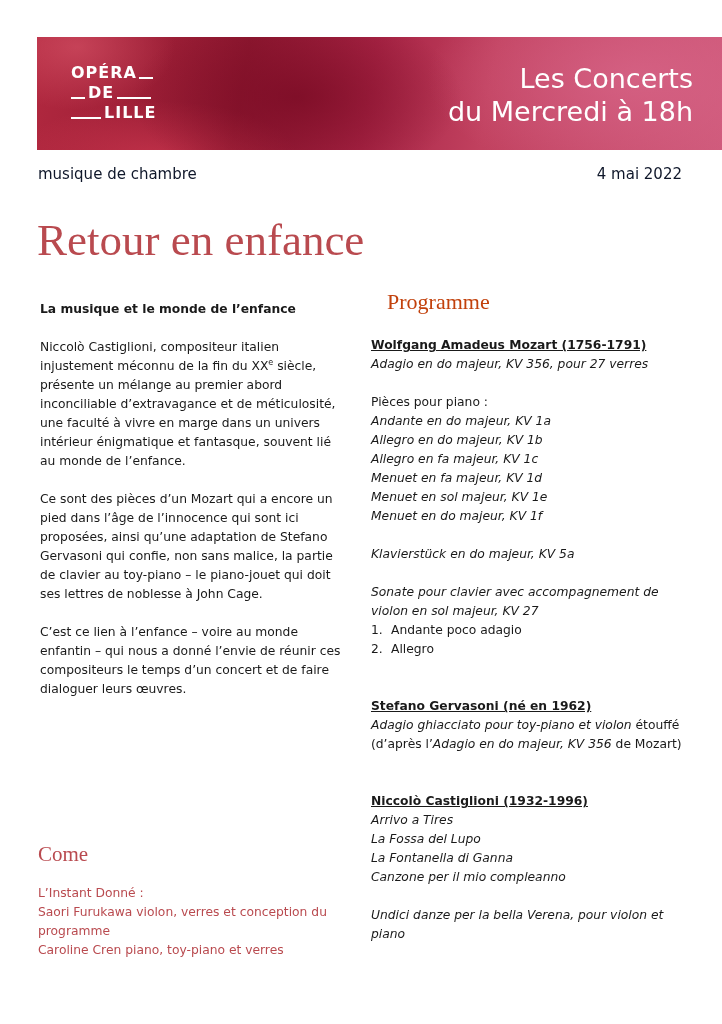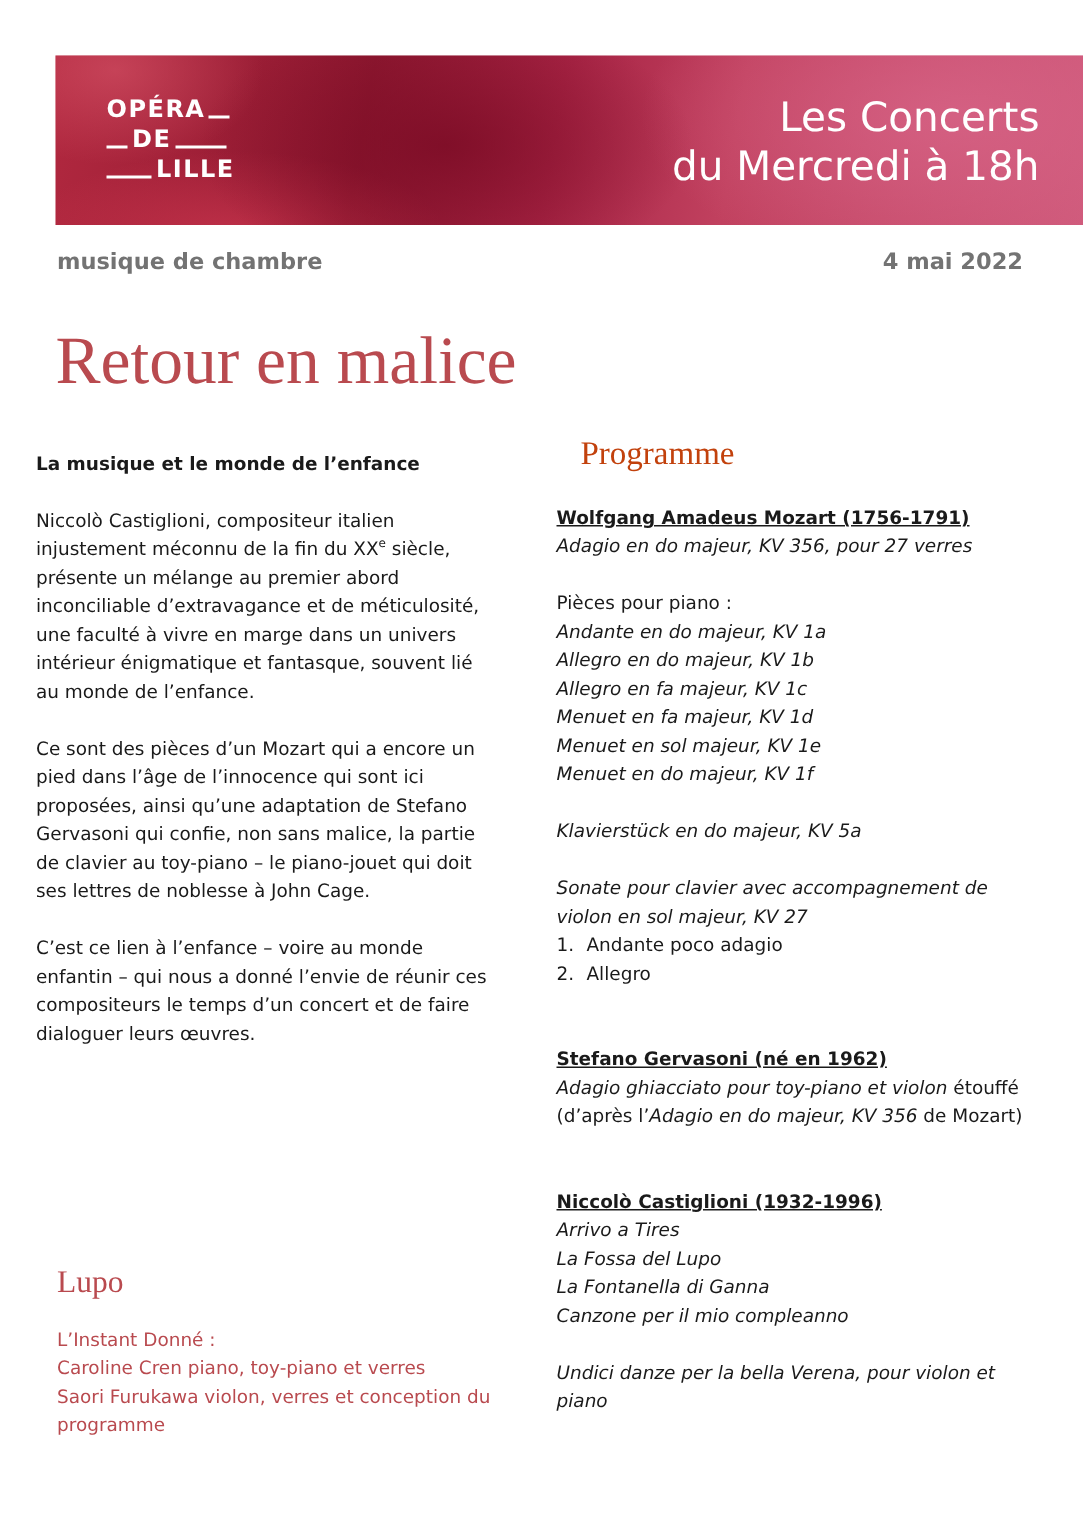--- a/index.html
+++ b/index.html
@@ -16,29 +16,29 @@
     padding-left: 44px;
   }
   .logo { position: absolute; left: 34px; top: 26px; color: #fff; font-weight: bold;
           font-family: "DejaVu Sans", sans-serif; font-size: 16px; line-height: 20px; letter-spacing: 1px; }
   .logo .row { display: flex; align-items: flex-end; white-space: nowrap; }
   .logo .bar { display: inline-block; height: 2px; background: #fff; margin-bottom: 4px; }
   .banner-title { position: absolute; right: 36px; top: 25px; text-align: right; color: #fff;
           font-family: "DejaVu Sans", sans-serif; font-size: 27px; line-height: 33px; }
 
   .subhead { position: absolute; top: 165px; font-family: "DejaVu Sans", sans-serif;
-             font-weight: bold; font-size: 15px; color: #737373; }
+             font-weight: normal; font-size: 15px; color: #0f172a; }
   .subhead.left { left: 38px; }
   .subhead.right { right: 40px; }
 
   .main-title { position: absolute; left: 37px; top: 212px; margin: 0;
                 font-family: "Liberation Serif", serif; font-weight: normal;
                 font-size: 45px; color: #b94a4f; line-height: 56px; }
 
-  .col-left { position: absolute; left: 24px; top: 300px; width: 310px;
+  .col-left { position: absolute; left: 40px; top: 300px; width: 310px;
               font-family: "DejaVu Sans", sans-serif; font-size: 12.3px; line-height: 19px; }
   .col-left p { margin: 0 0 19px 0; }
   .intro-heading { font-weight: bold; }
 
   .col-right { position: absolute; left: 371px; top: 288px; width: 320px;
                font-family: "DejaVu Sans", sans-serif; font-size: 12.3px; line-height: 19px; }
   .section-heading { font-family: "Liberation Serif", serif; font-size: 22px; line-height: 28px;
                      margin: 0 0 20px 16px; font-weight: normal; color: #c2410c; }
   .composer { font-weight: bold; text-decoration: underline; }
   .work { font-style: italic; }
@@ -74,34 +74,34 @@
   </div>
   <div class="banner-title">
     <div>Les Concerts</div>
     <div>du Mercredi à 18h</div>
   </div>
 </div>
 
 <div class="subhead left">musique de chambre</div>
 <div class="subhead right">4 mai 2022</div>
 
-<h1 class="main-title">Retour en malice</h1>
+<h1 class="main-title">Retour en enfance</h1>
 
 <div class="col-left">
   <p class="intro-heading">La musique et le monde de l’enfance</p>
   <p><span>Niccolò Castiglioni, compositeur italien injustement méconnu de la fin du XX</span><sup>e</sup><span> siècle, présente un mélange au premier abord inconciliable d’extravagance et de méticulosité, une faculté à vivre en marge dans un univers intérieur énigmatique et fantasque, souvent lié au monde de l’enfance.</span></p>
   <p>Ce sont des pièces d’un Mozart qui a encore un pied dans l’âge de l’innocence qui sont ici proposées, ainsi qu’une adaptation de Stefano Gervasoni qui confie, non sans malice, la partie de clavier au toy-piano – le piano-jouet qui doit ses lettres de noblesse à John Cage.</p>
   <p>C’est ce lien à l’enfance – voire au monde enfantin – qui nous a donné l’envie de réunir ces compositeurs le temps d’un concert et de faire dialoguer leurs œuvres.</p>
 </div>
 
 <div class="avec">
-  <h2>Lupo</h2>
+  <h2>Come</h2>
   <div class="strong">L’Instant Donné :</div>
+  <div><span class="strong">Saori Furukawa</span><span> violon, verres et conception du programme</span></div>
   <div><span class="strong">Caroline Cren</span><span> piano, toy-piano et verres</span></div>
-  <div><span class="strong">Saori Furukawa</span><span> violon, verres et conception du programme</span></div>
 </div>
 
 <div class="col-right">
   <h2 class="section-heading">Programme</h2>
 
   <div class="block">
     <div class="composer">Wolfgang Amadeus Mozart (1756-1791)</div>
     <div class="work">Adagio en do majeur, KV 356, pour 27 verres</div>
   </div>
 

